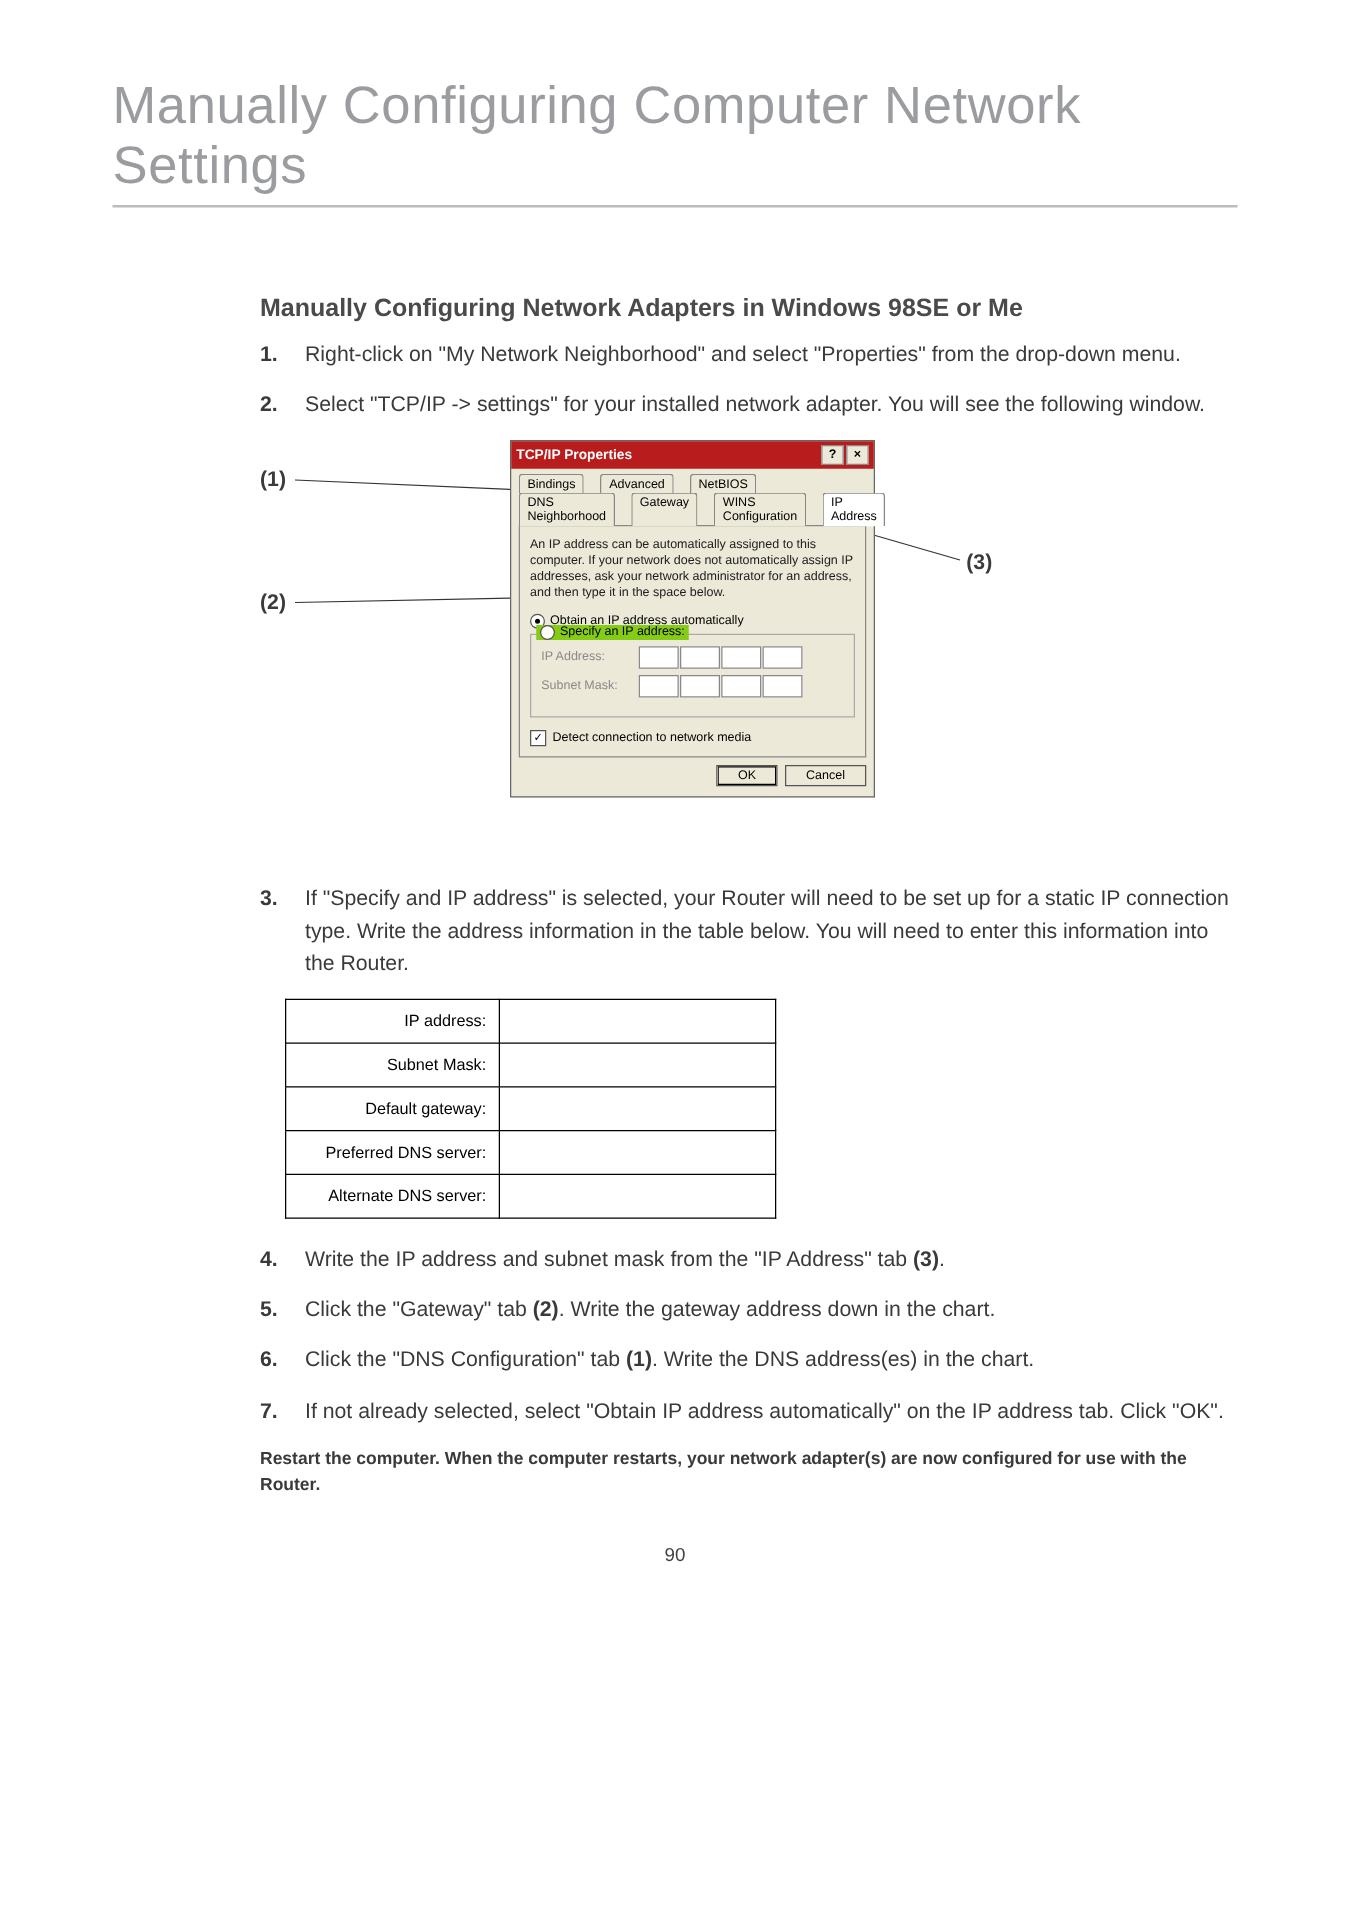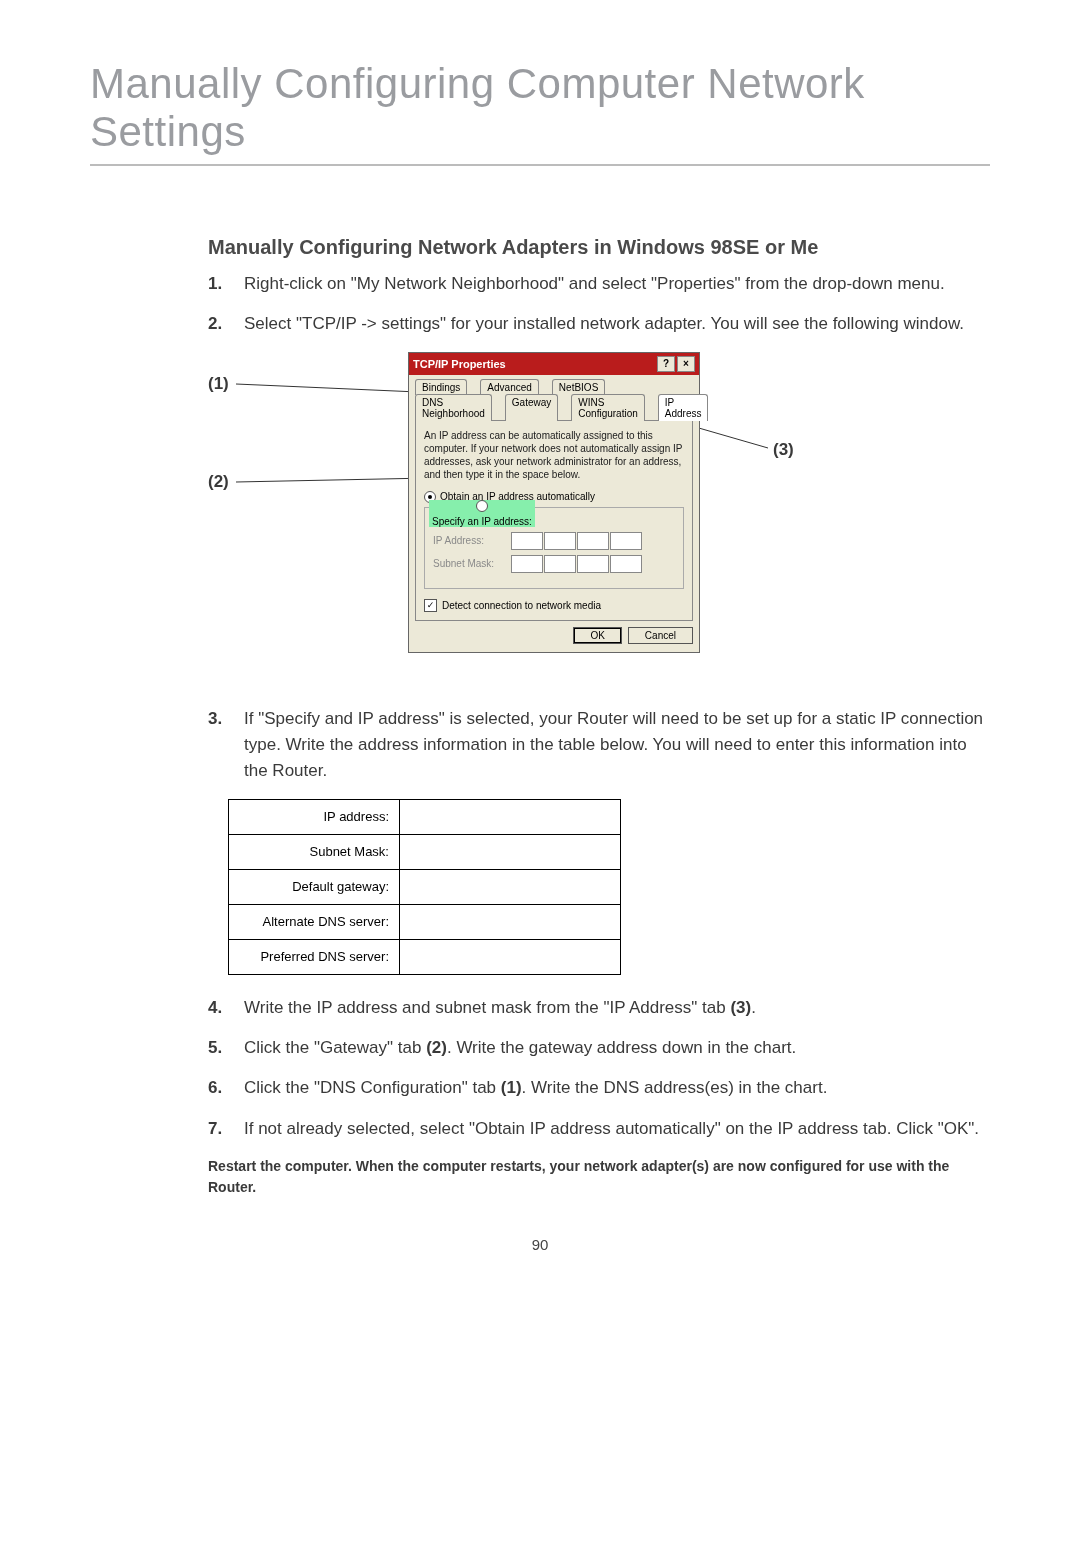--- a/index.html
+++ b/index.html
@@ -221,21 +221,21 @@
             <div class="tab active">IP Address</div>
           </div>
         </div>
         <div class="tab-panel">
           <div class="info-text">An IP address can be automatically assigned to this computer. If your network does not automatically assign IP addresses, ask your network administrator for an address, and then type it in the space below.</div>
           <div class="radio-row">
             <span class="radio-dot sel"></span>
             <span>Obtain an IP address automatically</span>
           </div>
           <div class="group-box">
-            <div class="radio-row" style="margin-top:-16px;margin-left:-4px;background:#86efac;width:fit-content;padding:0 3px;flex-direction:column;">
+            <div class="radio-row" style="margin-top:-16px;margin-left:-4px;background:#84cc16;width:fit-content;padding:0 3px;">
               <span class="radio-dot"></span>
               <span>Specify an IP address:</span>
             </div>
             <div class="field-row">
               <span class="field-label">IP Address:</span>
               <span class="ip-boxes">
                 <span class="ip-seg"></span>
                 <span class="ip-seg"></span>
                 <span class="ip-seg"></span>
                 <span class="ip-seg"></span>
@@ -278,25 +278,25 @@
           </tr>
       <tr>
             <td class="lbl">Subnet Mask:</td>
             <td class="val"></td>
           </tr>
       <tr>
             <td class="lbl">Default gateway:</td>
             <td class="val"></td>
           </tr>
       <tr>
+            <td class="lbl">Preferred DNS server:</td>
+            <td class="val"></td>
+          </tr>
+      <tr>
             <td class="lbl">Alternate DNS server:</td>
-            <td class="val"></td>
-          </tr>
-      <tr>
-            <td class="lbl">Preferred DNS server:</td>
             <td class="val"></td>
           </tr>
     </tbody>
       </table>
 
     <ol class="steps">
       <li>
         <span class="step-num">4.</span>
         <span class="step-body"><span>Write the IP address and subnet mask from the "IP Address" tab </span><span class="bold-inline">(3)</span><span>.</span></span>
       </li>

